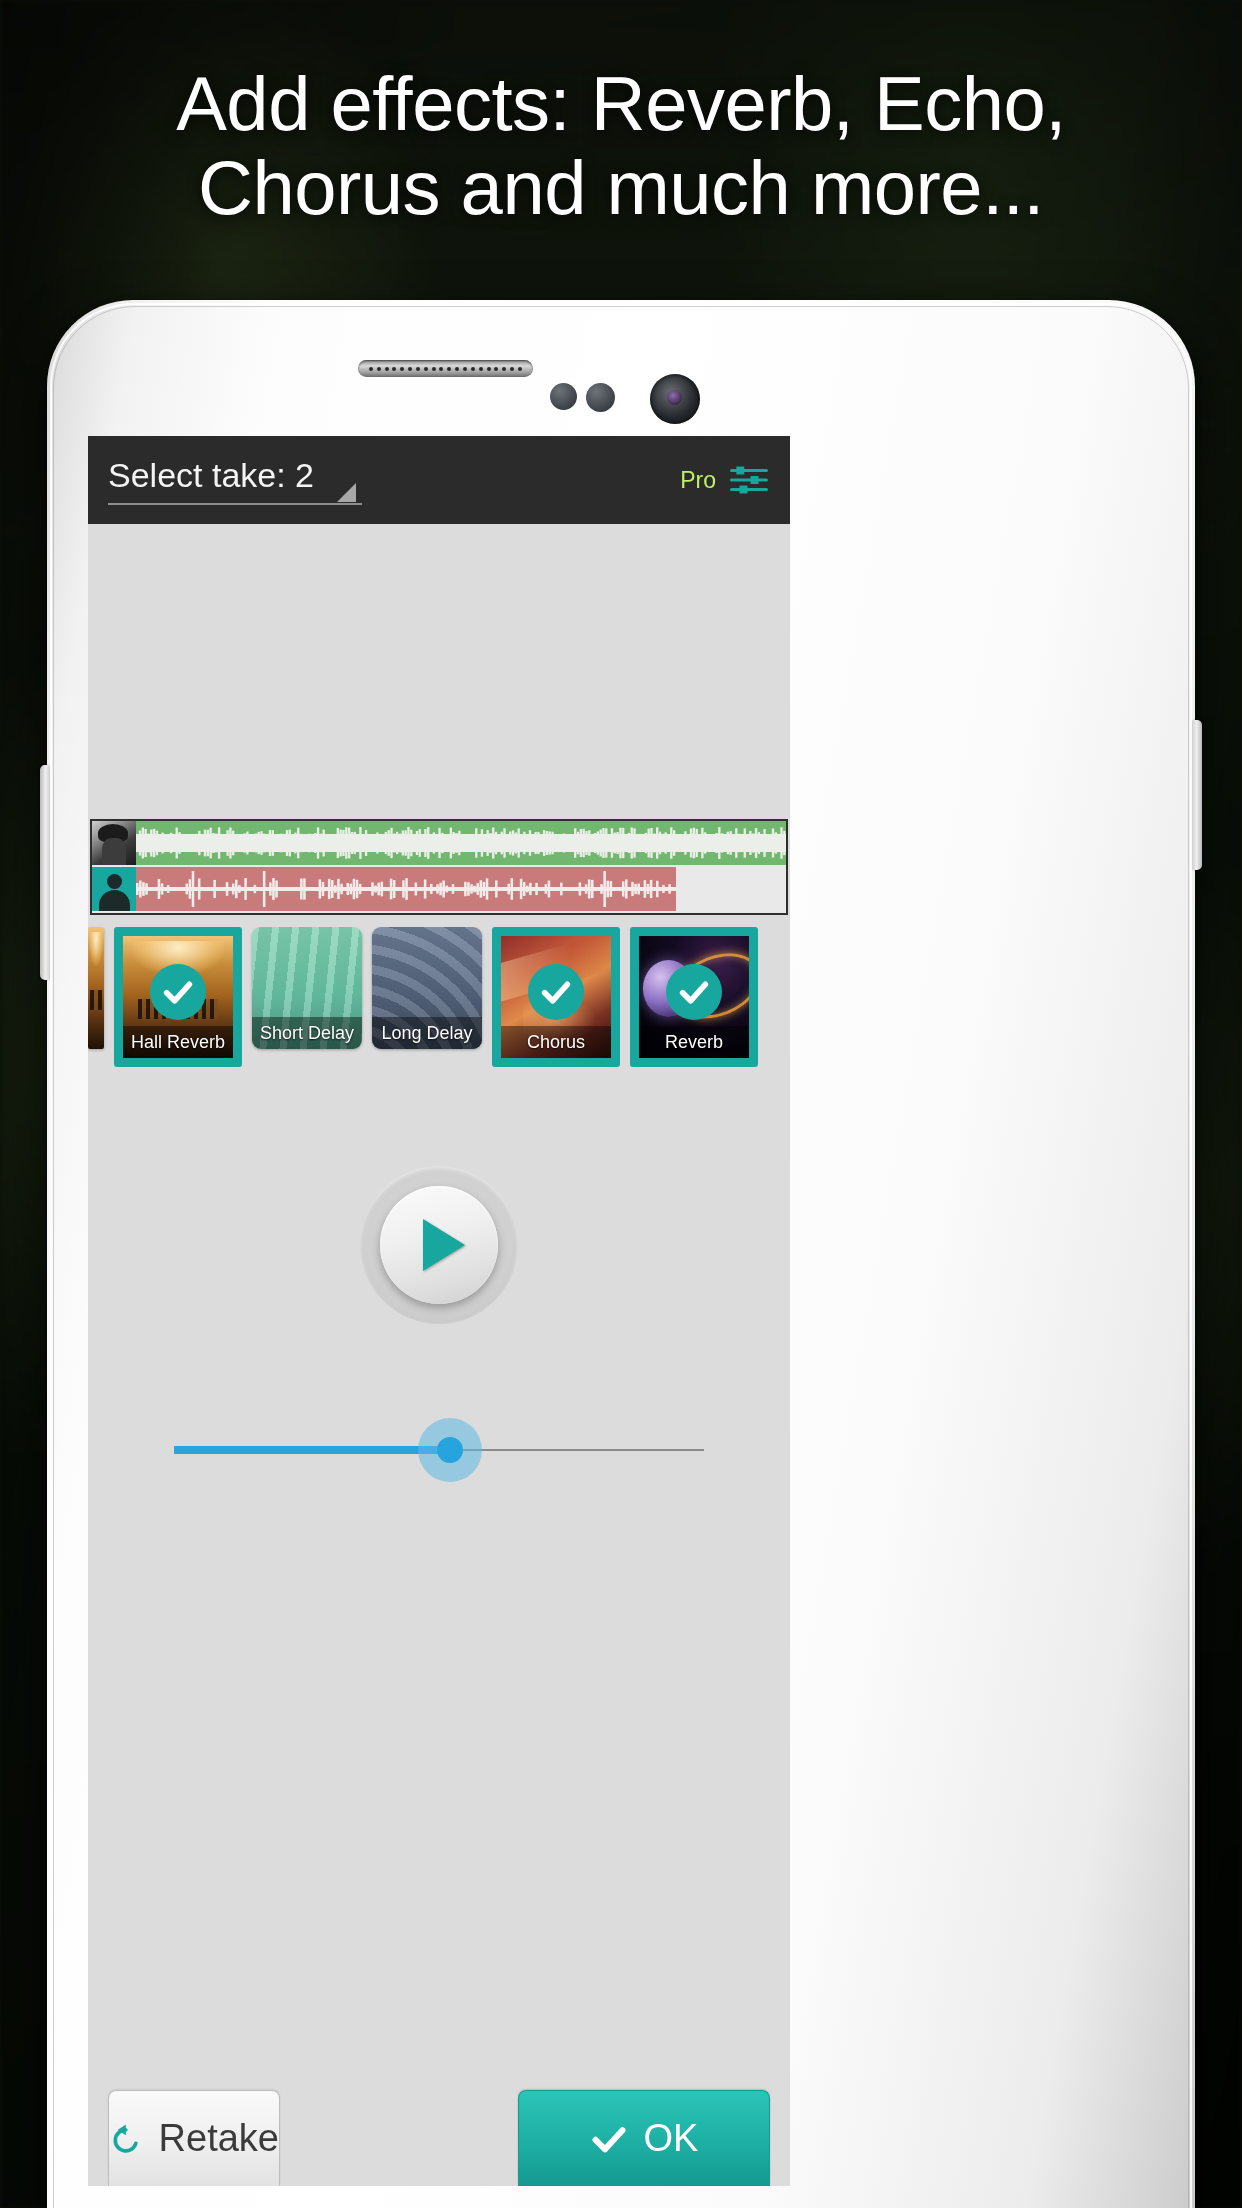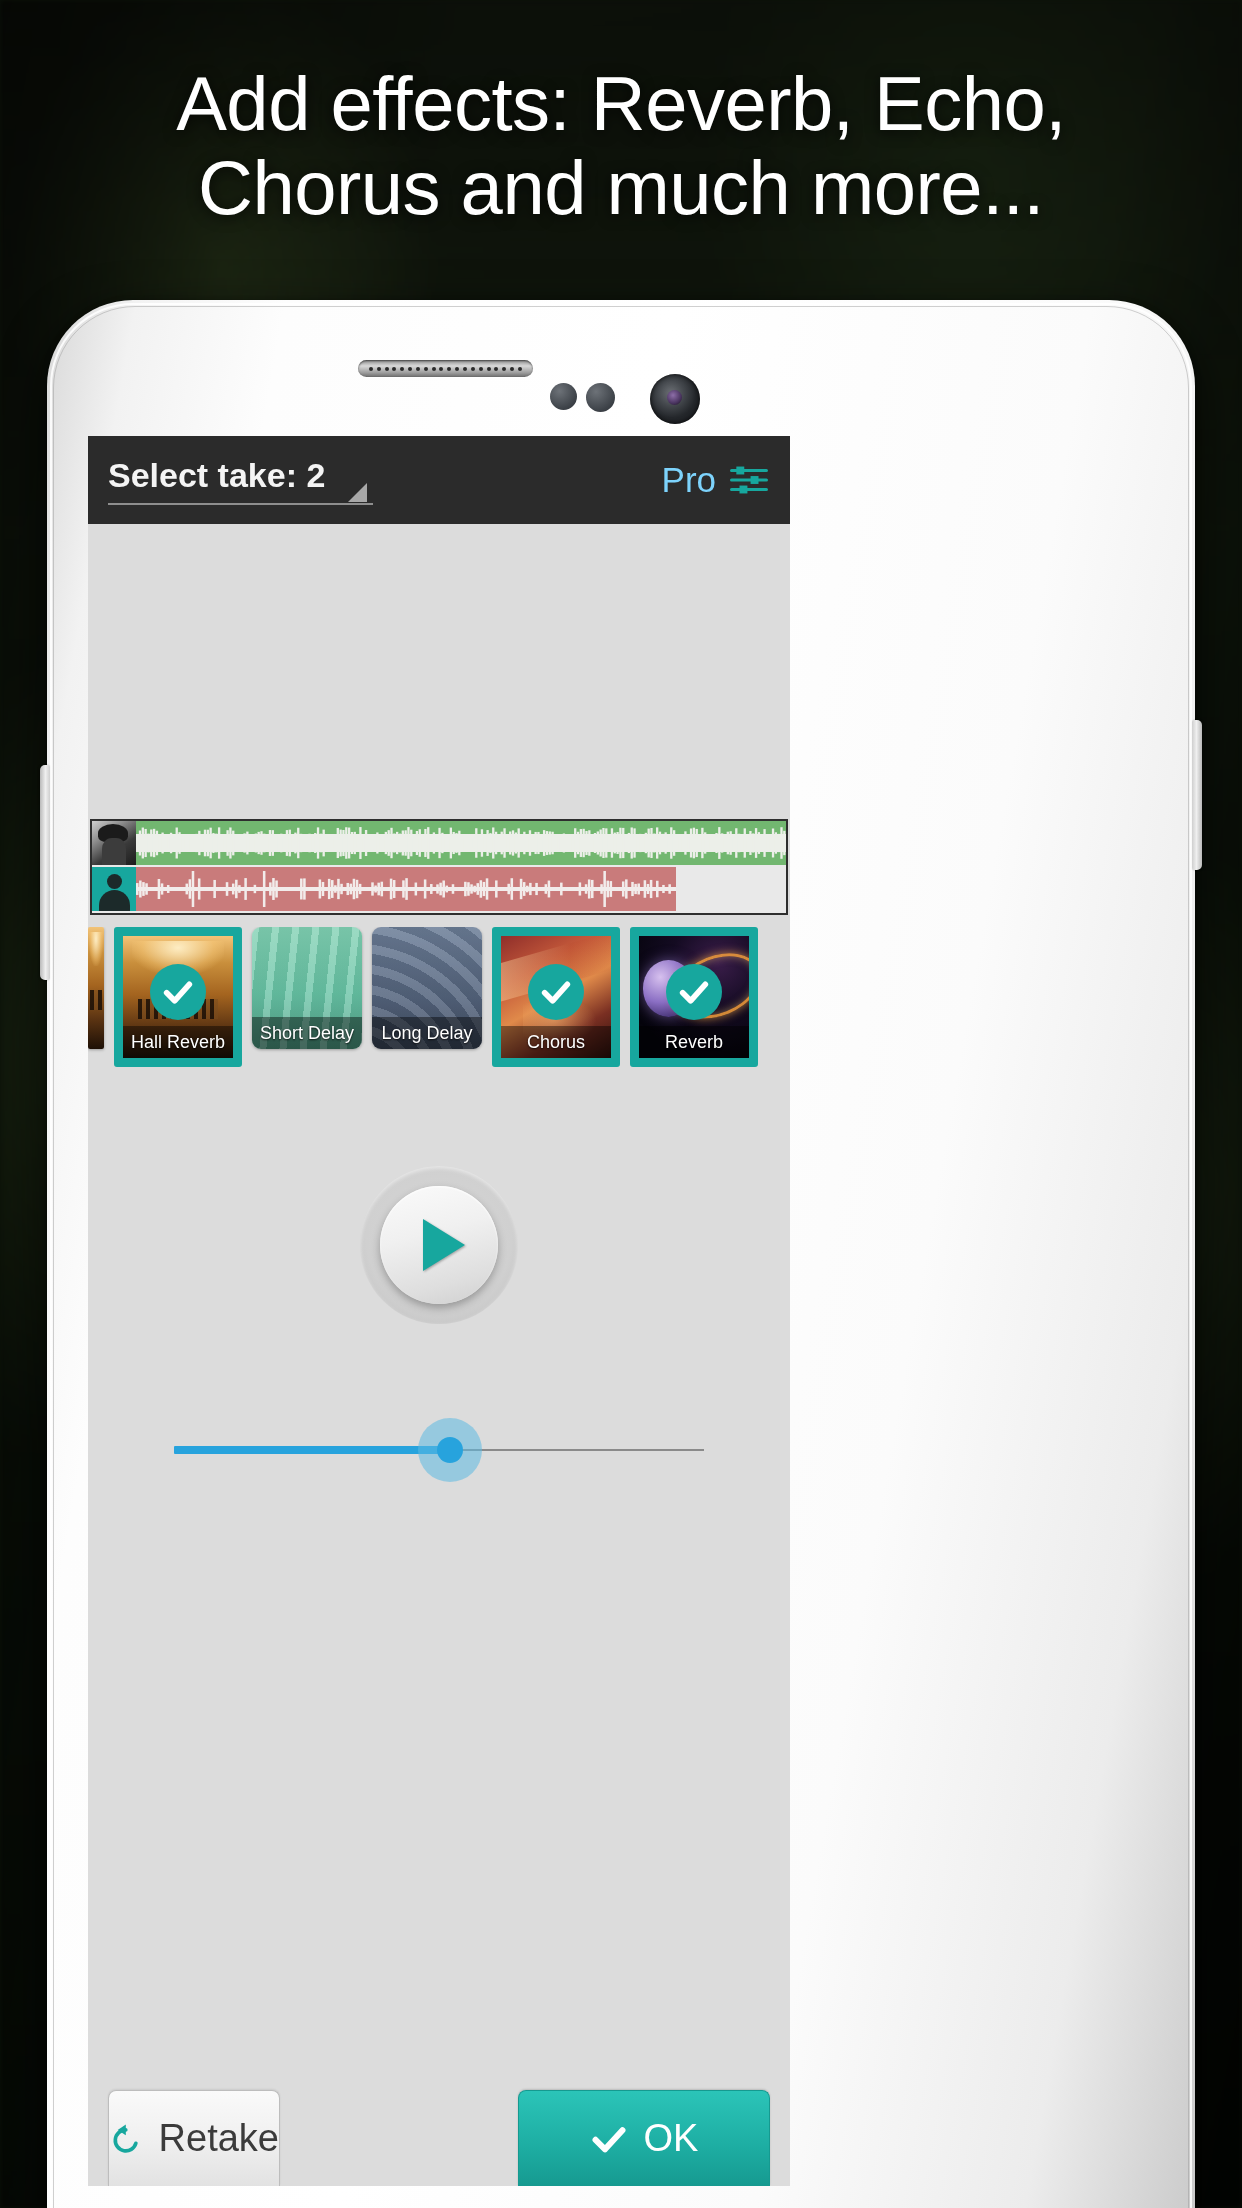--- a/index.html
+++ b/index.html
@@ -139,34 +139,33 @@
     height: 88px;
     background: #2b2b2b;
     display: flex; align-items: center;
     padding: 0 22px 0 20px;
     position: relative;
   }
   .spinner { position: relative; padding-bottom: 10px; }
   .spinner-label {
     color: #f4f4f4; font-size: 34px; white-space: nowrap;
     padding-right: 48px;
-    font-weight: bold;
   }
   .spinner-underline {
     position: absolute; left: 0; right: 0; bottom: 0;
     height: 2px; background: #8e8e8e;
   }
   .spinner-caret {
     position: absolute; right: 6px; bottom: 3px;
     width: 0; height: 0;
     border-left: 19px solid transparent;
     border-bottom: 19px solid #a8a8a8;
   }
   .ab-right { margin-left: auto; display: flex; align-items: center; gap: 14px; }
-  .pro-text { color: #7dd3fc; font-size: 35px; }
+  .pro-text { color: #bef264; font-size: 23px; }
   .eq-icon { width: 38px; height: 32px; display: block; }
 
   
   .canvas-area { height: 295px; background: #dcdcdc; }
 
   
   .waves-wrap { padding: 0 1px; }
   .waves {
     margin: 0 1px;
     border: 2px solid #2e2e2e;

